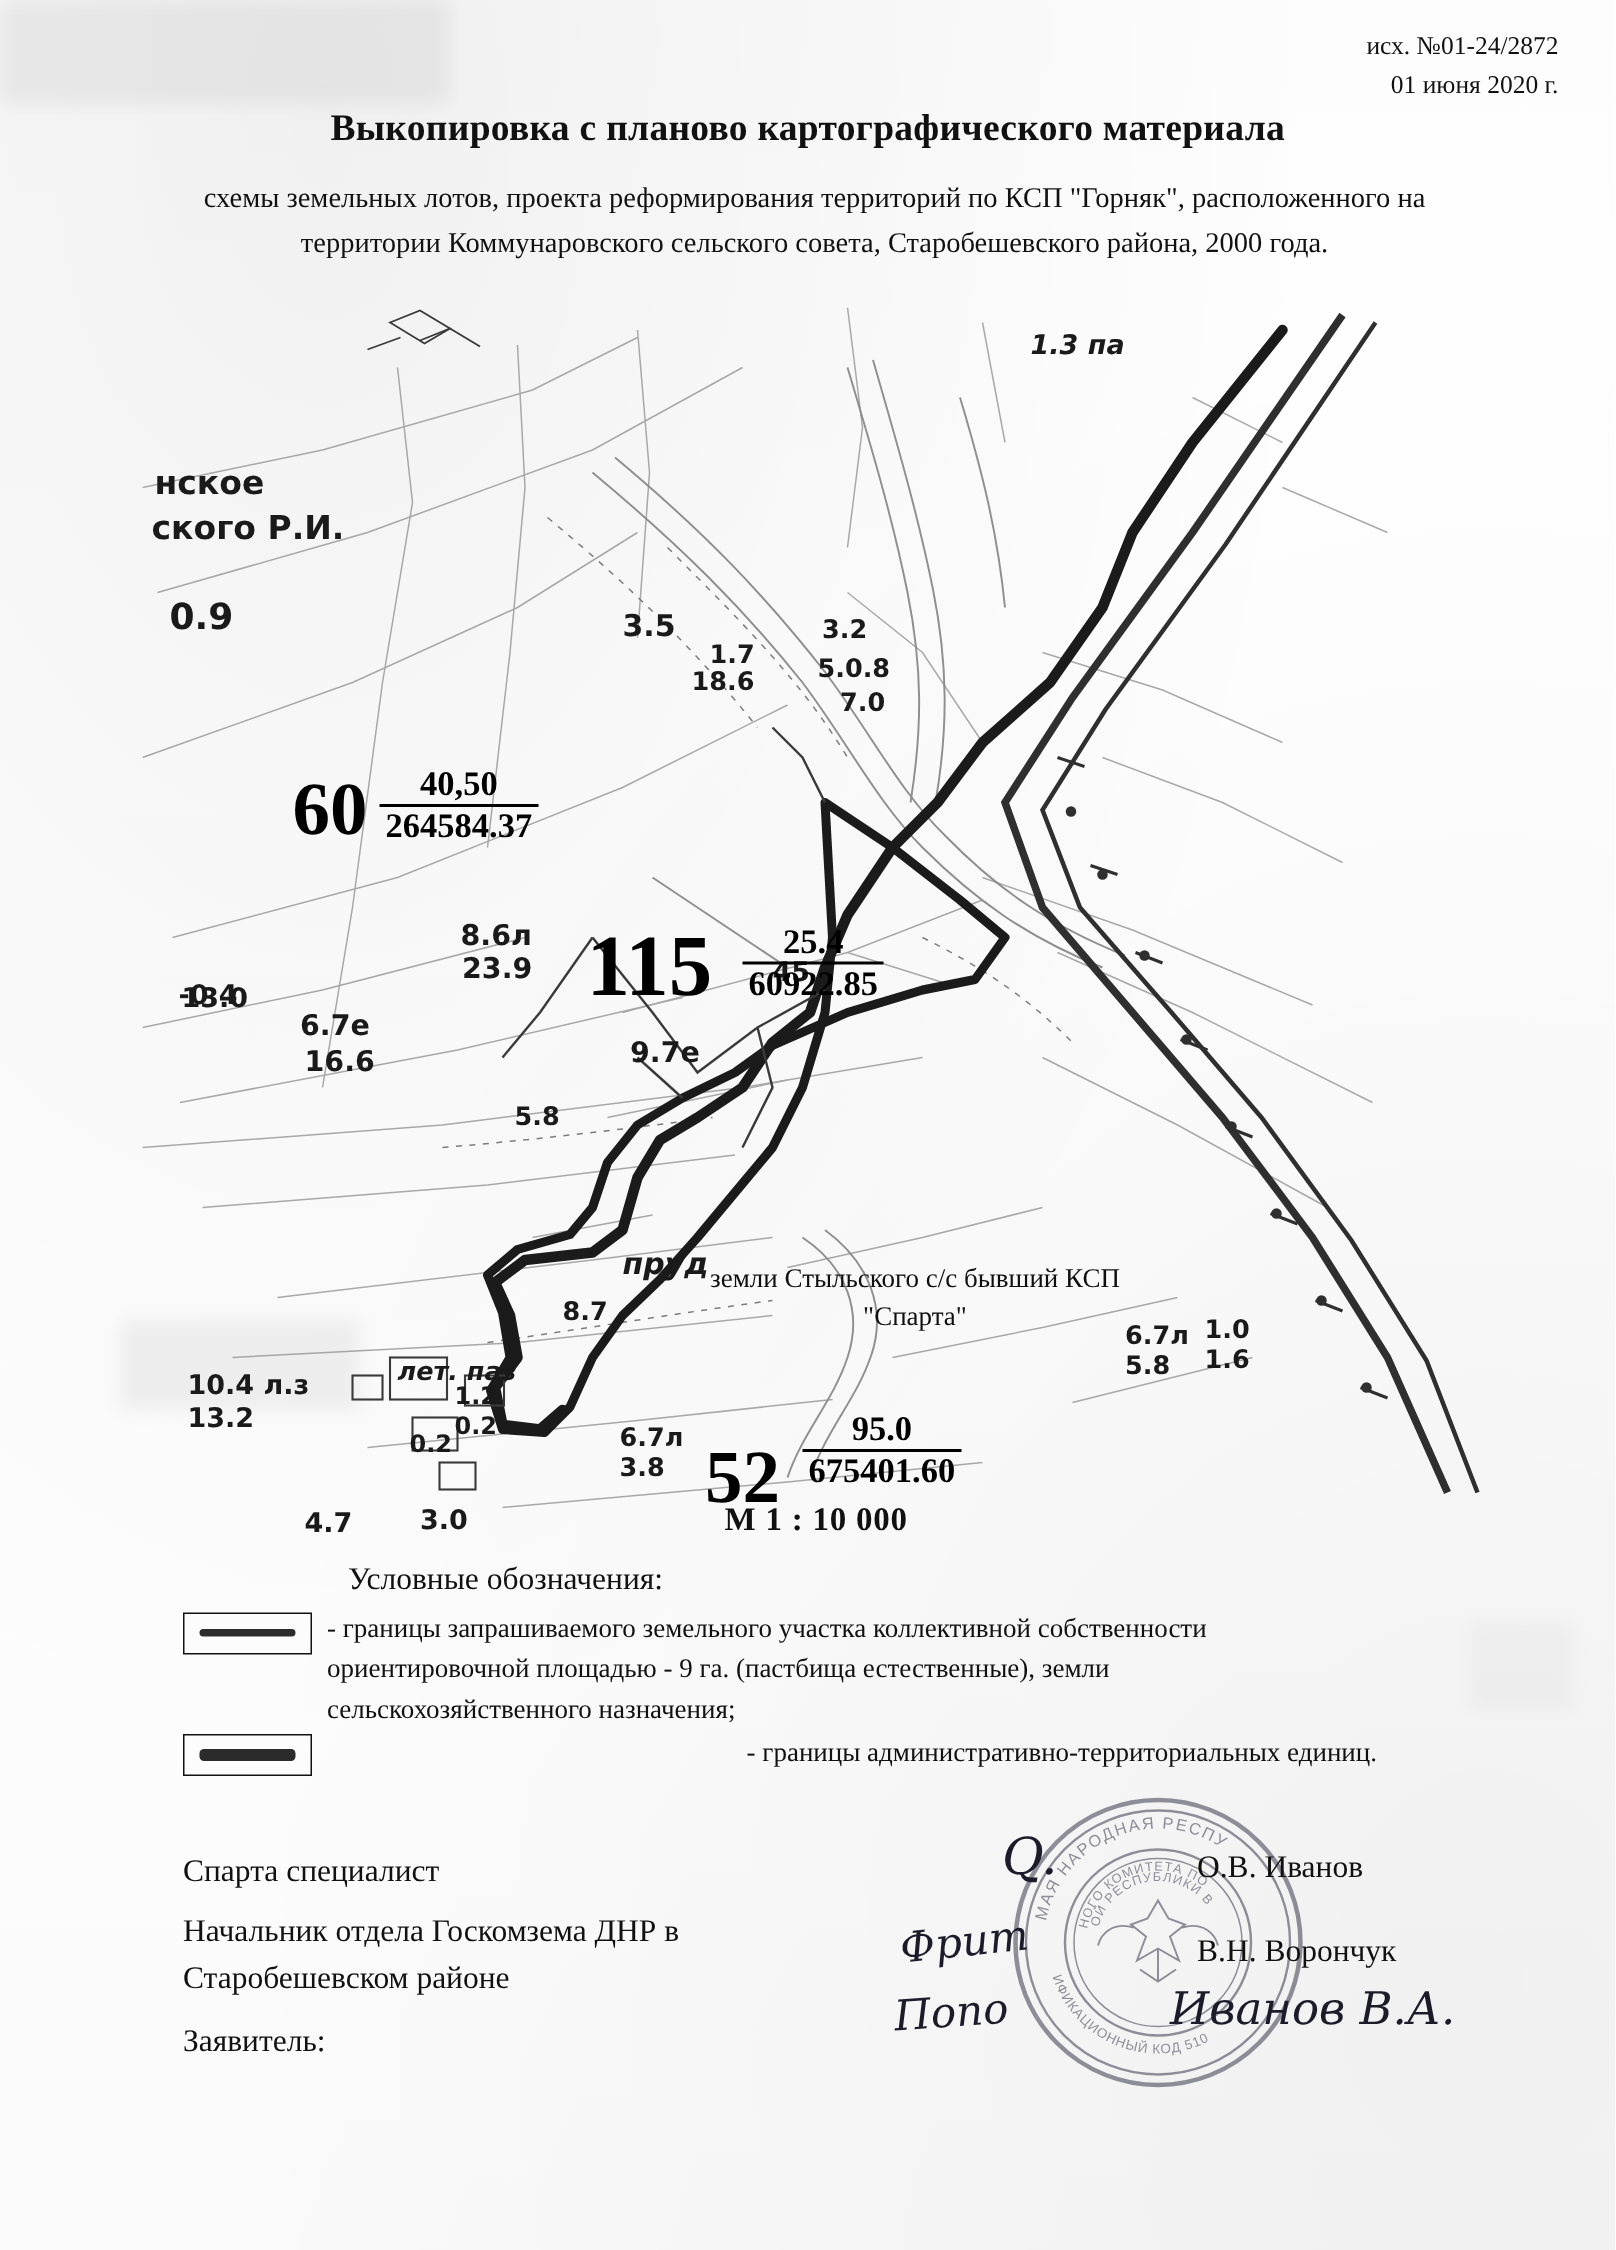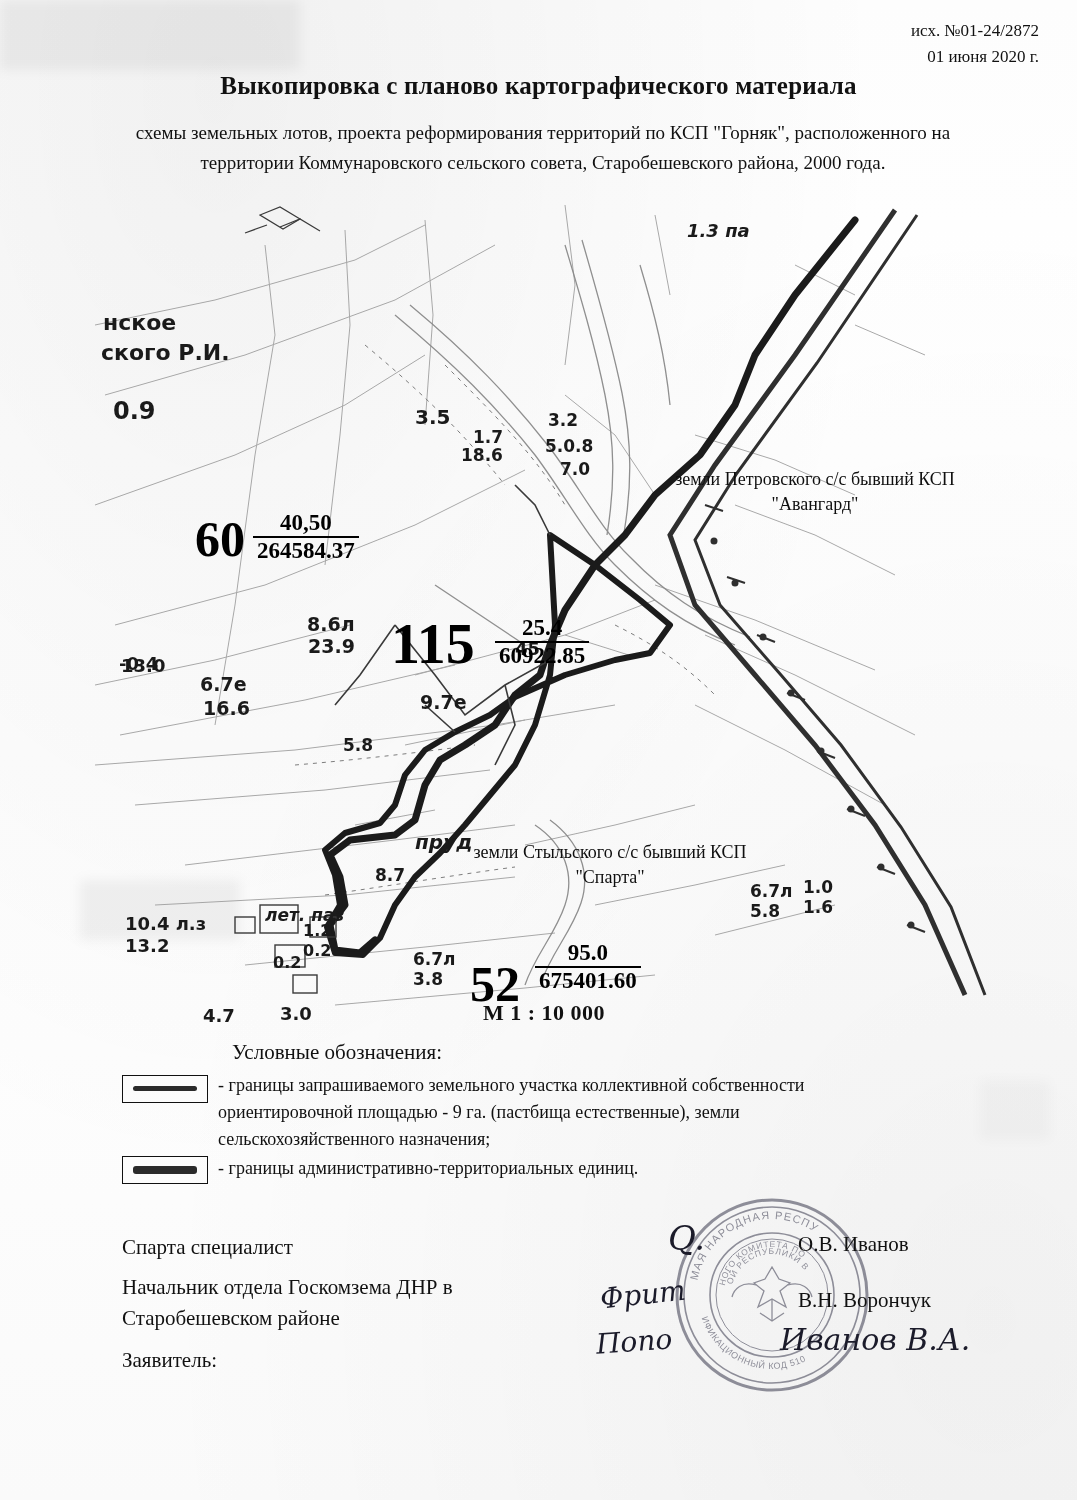--- a/index.html
+++ b/index.html
@@ -326,21 +326,20 @@
   <div class="hand" style="left:170px;top:700px;font-size:17px;font-style:italic;">лет. паз</div>
   <div class="hand" style="left:655px;top:676px;font-size:17px;">6.7л</div>
   <div class="hand" style="left:655px;top:696px;font-size:17px;">5.8</div>
   <div class="hand" style="left:708px;top:672px;font-size:17px;">1.0</div>
   <div class="hand" style="left:708px;top:692px;font-size:17px;">1.6</div>
   <div class="hand" style="left:30px;top:708px;font-size:18px;">10.4 л.з</div>
   <div class="hand" style="left:30px;top:730px;font-size:18px;">13.2</div>
   <div class="hand" style="left:108px;top:800px;font-size:18px;">4.7</div>
   <div class="hand" style="left:185px;top:798px;font-size:18px;">3.0</div>
 
-  <div class="map-label" style="left:560px;top:262px;width:320px;">земли Петровского с/с бывший КСП "Авангард"</div>
   <div class="map-label" style="left:360px;top:635px;width:310px;">земли Стыльского с/с бывший КСП "Спарта"</div>
 
   <div class="parcel-num" style="left:100px;top:305px;font-size:50px;">60</div>
   <div class="parcel-frac" style="left:158px;top:305px;font-size:23px;">
     <span class="top">40,50</span>
     <span class="bot">264584.37</span>
   </div>
 
   <div class="parcel-num" style="left:296px;top:405px;font-size:58px;">115</div>
   <div class="parcel-frac" style="left:400px;top:410px;font-size:23px;">
@@ -363,21 +362,21 @@
   <div class="legend-box" style="left:122px;top:1075px;">
     <div class="dash"></div>
   </div>
   <div class="legend-text" style="left:218px;top:1072px;width:700px;">- границы запрашиваемого земельного участка коллективной собственности ориентировочной площадью - 9 га. (пастбища естественные), земли сельскохозяйственного назначения;</div>
 </div>
 
 <div class="legend-row">
   <div class="legend-box thick" style="left:122px;top:1156px;">
     <div class="dash"></div>
   </div>
-  <div class="legend-text" style="left:218px;top:1155px;width:700px;">- границы административно-территориальных единиц.</div>
+  <div class="legend-text" style="left:218px;top:1155px;width:700px;text-align:right;">- границы административно-территориальных единиц.</div>
 </div>
 
 <svg id="stamp" viewBox="0 0 200 200">
   <g stroke="#3a3a4e" fill="none">
     <circle cx="100" cy="100" r="95" stroke-width="3"></circle>
     <circle cx="100" cy="100" r="88" stroke-width="1.6"></circle>
     <circle cx="100" cy="100" r="62" stroke-width="1.6"></circle>
     <circle cx="100" cy="100" r="56" stroke-width="1"></circle>
   </g>
   <path id="stamp-arc-outer" d="M 100 100 m -76 0 a 76 76 0 0 1 152 0" fill="none"></path>

